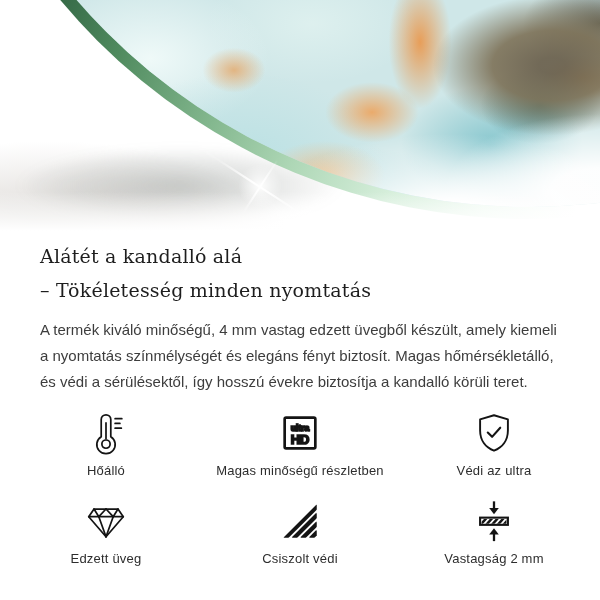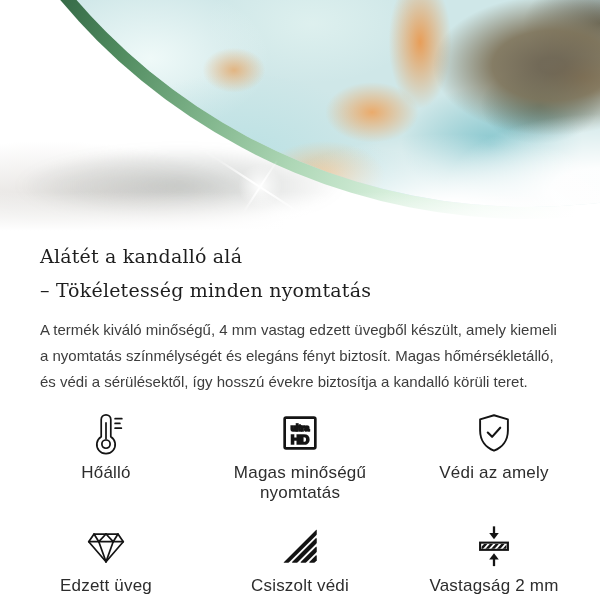--- a/index.html
+++ b/index.html
@@ -97,21 +97,21 @@
   .features {
     margin: 11px -31px 0;
     display: grid;
     grid-template-columns: repeat(3, 1fr);
     row-gap: 16px;
   }
   .feature { display: flex; flex-direction: column; align-items: center; }
   .icon-box { height: 50px; display: flex; align-items: flex-end; justify-content: center; }
   .feature-label {
     margin-top: 7px;
-    font-size: 17px;
+    font-size: 13px;
     color: #2d2d2d;
     text-align: center;
     letter-spacing: .2px;
   }
   .ic { stroke: #141414; fill: none; stroke-width: 1.8; }
   .ic .fill { fill: #141414; stroke: none; }
   .ic text { font-family: "Liberation Sans", sans-serif; fill: #141414; }
 </style>
 </head>
 <body>
@@ -152,31 +152,31 @@
     </div>
 
     <div class="feature">
       <div class="icon-box">
         <svg class="ic" width="46" height="46" viewBox="0 0 48 48">
           <rect x="8" y="8" width="32" height="32" rx="1.5" stroke-width="2.8"></rect>
           <text x="24" y="21.5" text-anchor="middle" font-size="9" font-weight="600">ultra</text>
           <text x="24" y="35" text-anchor="middle" font-size="13.5" font-weight="700">HD</text>
         </svg>
       </div>
-      <div class="feature-label">Magas minőségű nyomtatás</div>
+      <div class="feature-label">Magas minőségű részletben</div>
     </div>
 
     <div class="feature">
       <div class="icon-box">
         <svg class="ic" width="46" height="46" viewBox="0 0 48 48" stroke-linecap="round" stroke-linejoin="round">
           <path d="M24 5.5 L38.5 9.8 V21.5 C38.5 31.8 32.6 39.2 24 42.5 C15.4 39.2 9.5 31.8 9.5 21.5 V9.8 Z" stroke-width="2"></path>
           <polyline points="17.5,23.5 22,28 30.5,18.5" stroke-width="2.2"></polyline>
         </svg>
       </div>
-      <div class="feature-label">Védi az amely</div>
+      <div class="feature-label">Védi az ultra</div>
     </div>
 
     <div class="feature">
       <div class="icon-box">
         <svg class="ic" width="46" height="46" viewBox="0 0 48 48" stroke-linecap="round" stroke-linejoin="round">
           <path d="M11.5 11.5 H36.5 L42 19.5 L24 40.5 L6 19.5 Z"></path>
           <line x1="6" y1="19.5" x2="42" y2="19.5"></line>
           <line x1="11.5" y1="11.5" x2="16.5" y2="19.5"></line>
           <line x1="24" y1="11.5" x2="16.5" y2="19.5"></line>
           <line x1="24" y1="11.5" x2="31.5" y2="19.5"></line>

